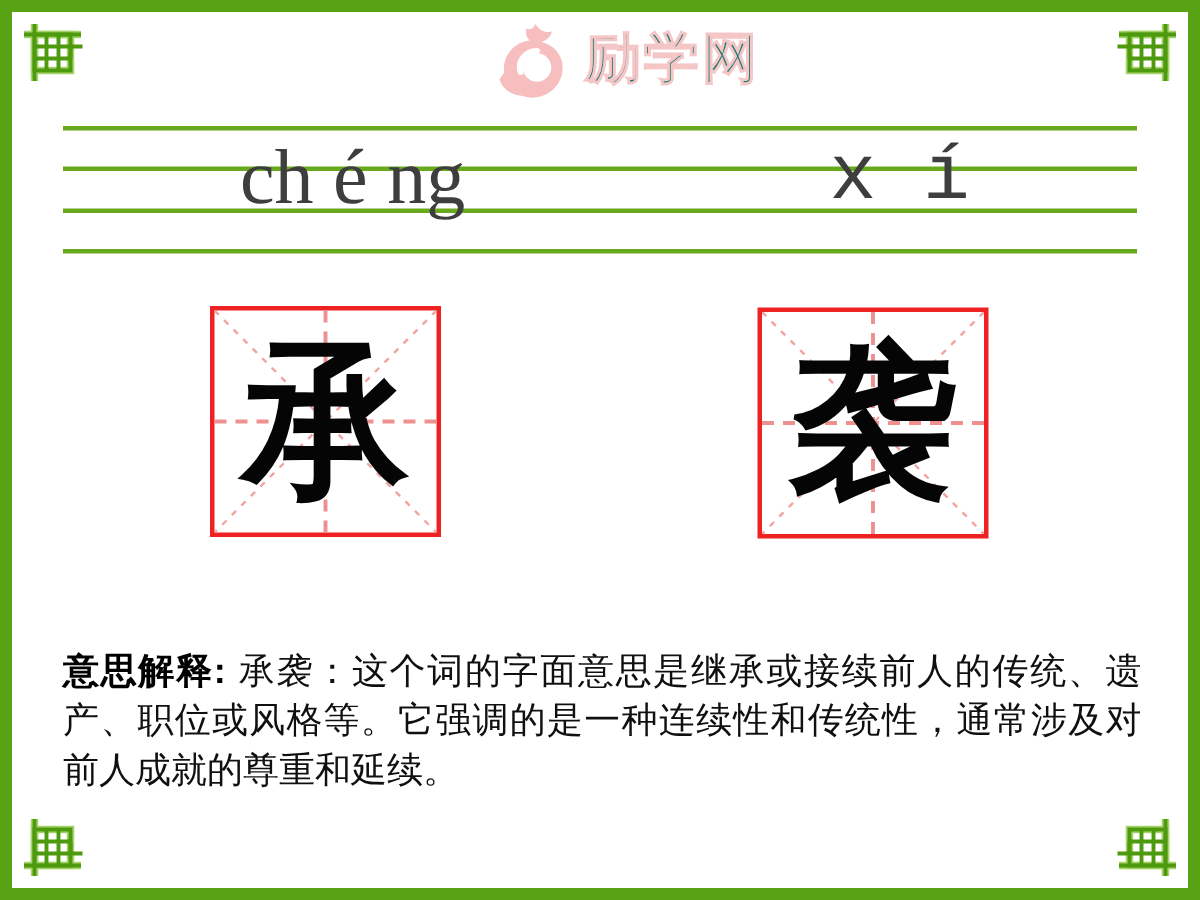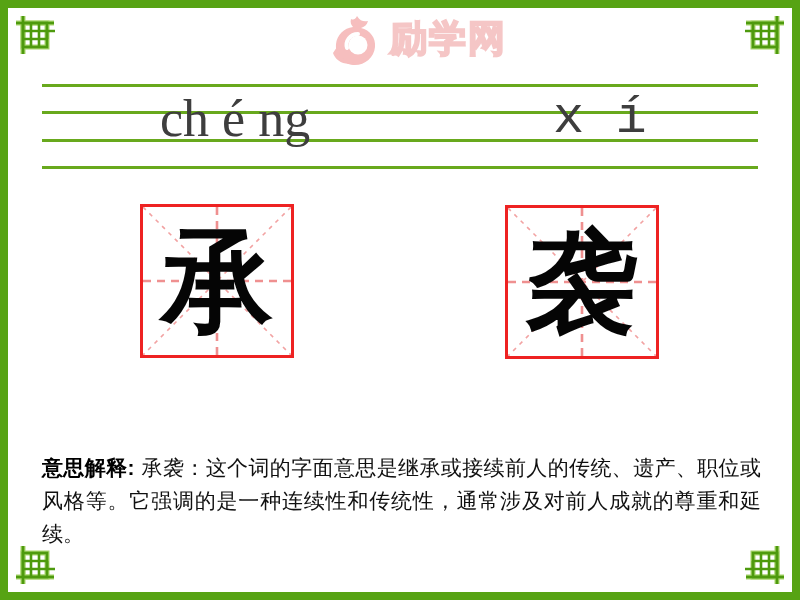--- a/index.html
+++ b/index.html
@@ -16,21 +16,21 @@
   .corner.tl{left:8px;top:8px;}
   .corner.tr{right:8px;top:8px;transform:scaleX(-1);}
   .corner.bl{left:8px;bottom:8px;transform:scaleY(-1);}
   .corner.br{right:8px;bottom:8px;transform:scale(-1,-1);}
 
   
   .logo{
     position:absolute;left:330px;top:12px;display:flex;align-items:center;gap:6px;
   }
   .logo-text{
-    font-size:37px;font-weight:bold;letter-spacing:2px;line-height:54px;
+    font-size:37px;font-weight:normal;letter-spacing:2px;line-height:54px;
     color:#0f766e;-webkit-text-stroke:2px #f5c6c6;
     font-family:"Liberation Sans",sans-serif;
   }
 
   
   .guide-line{
     position:absolute;left:42px;width:716px;height:3px;background:#68a91d;
   }
   .gl1{top:84px;} .gl2{top:111px;} .gl3{top:139px;} .gl4{top:166px;}
   .pinyin{
@@ -49,22 +49,22 @@
   .cb2{left:505px;top:205px;}
   .charbox svg.grid{position:absolute;left:0;top:0;width:148px;height:148px;}
   .hanzi{
     position:absolute;inset:0;display:flex;align-items:center;justify-content:center;
     font-family:"DejaVu Serif",serif;font-weight:700;font-size:112px;
     color:#050505;line-height:1;
   }
 
   
   .meaning{
-    position:absolute;left:42px;top:412px;width:719px;
-    font-size:21px;line-height:33px;color:#101010;text-align:justify;
+    position:absolute;left:42px;top:392px;width:719px;
+    font-size:24px;line-height:33px;color:#101010;text-align:justify;
     font-family:"DejaVu Serif",serif;
     margin-top:39px;
   }
   .meaning .label{
     font-family:"Liberation Sans",sans-serif;font-weight:bold;color:#000;
   }
 </style>
 </head>
 <body>
 

